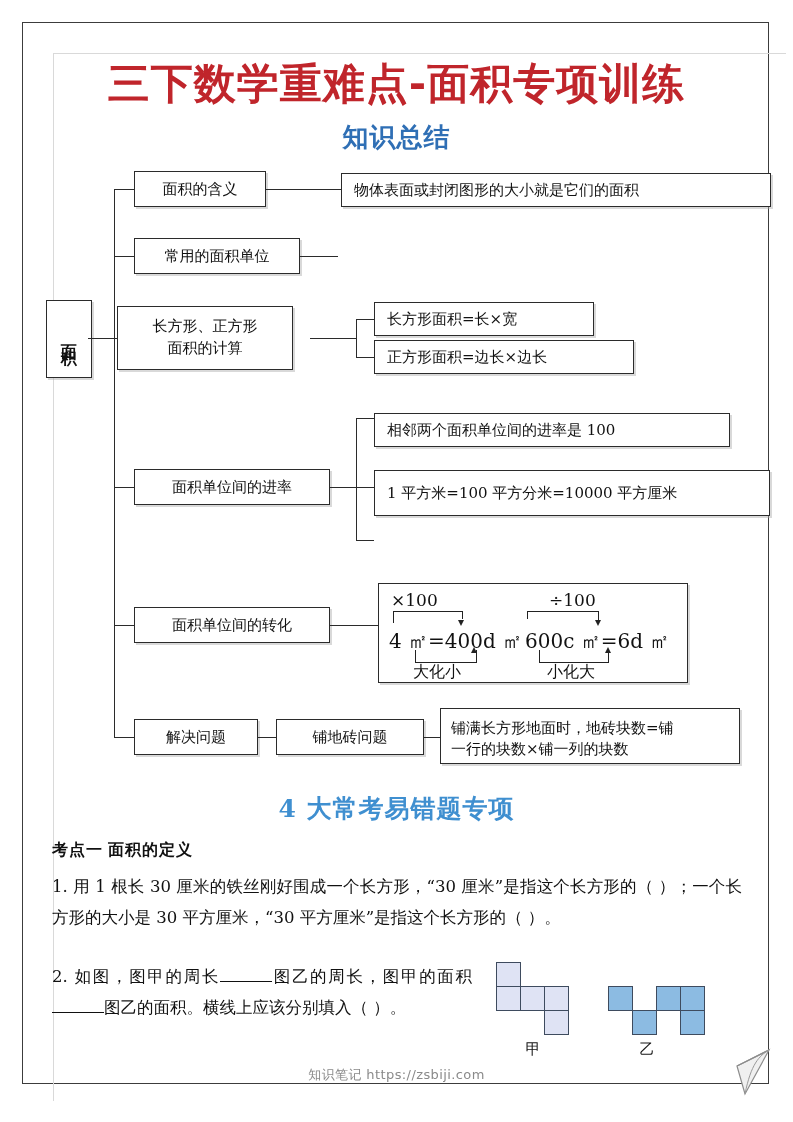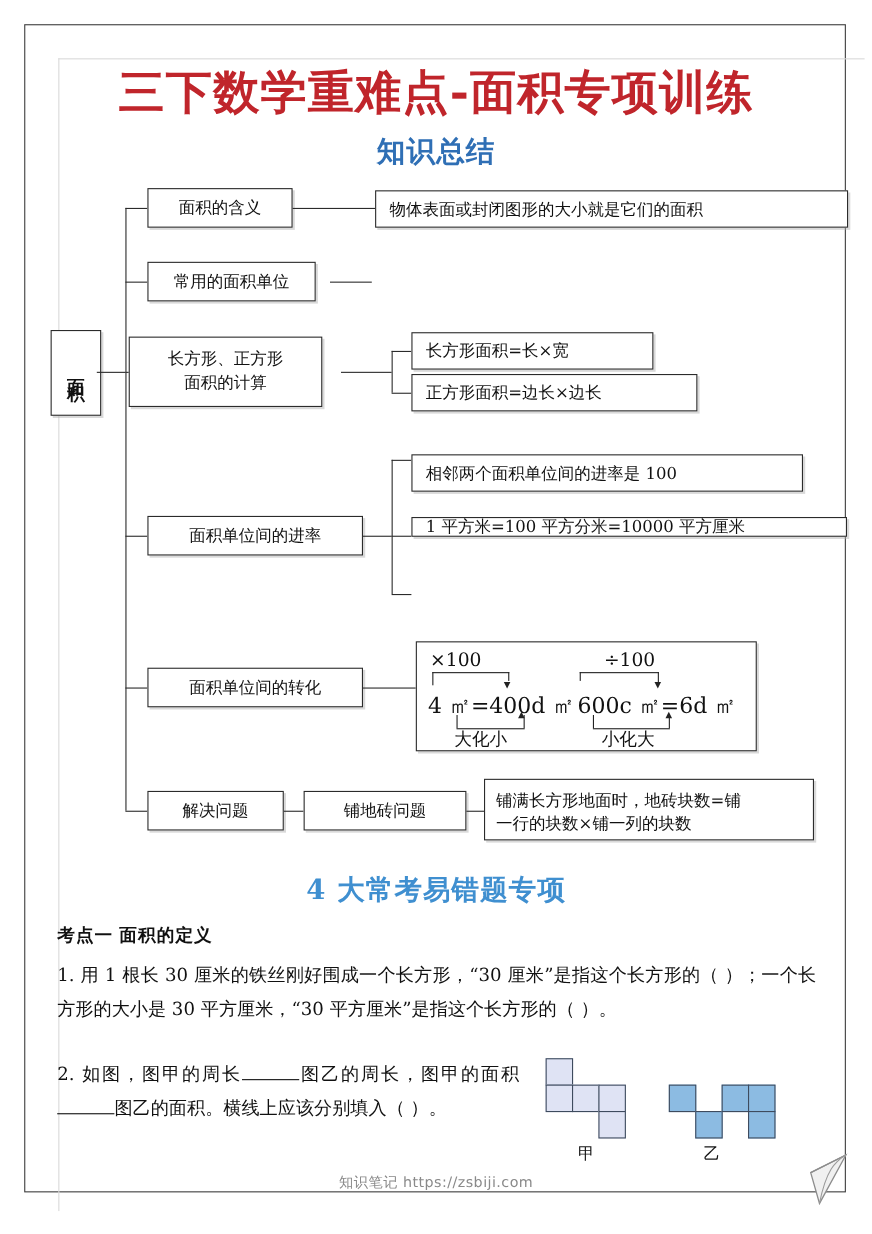--- a/index.html
+++ b/index.html
@@ -68,21 +68,21 @@
   .brk{position:absolute;}
   .brk .bh{position:absolute;height:1.3px;background:#222;}
   .brk .bv{position:absolute;width:1.3px;background:#222;}
   .arw{position:absolute;width:0;height:0;}
   .arw.down{border-left:3.5px solid transparent;border-right:3.5px solid transparent;border-top:6px solid #222;}
   .arw.up{border-left:3.5px solid transparent;border-right:3.5px solid transparent;border-bottom:6px solid #222;}
 
   
   .kp{
     position:absolute;left:52px;top:840px;
-    font-family:Liberation Sans, sans-serif;
+    font-family:Liberation Serif, serif;
     font-size:16px;font-weight:700;color:#111;letter-spacing:1px;
   }
   .q{
     position:absolute;
     font-family:"DejaVu Serif","Liberation Serif",serif;
     font-size:16.5px;line-height:1.85;color:#111;text-align:justify;
   }
   .q1{left:52px;top:872px;width:690px;}
   .q2{left:52px;top:962px;width:420px;}
   .blank{border-bottom:1.4px solid #111;display:inline-block;width:52px;}
@@ -126,42 +126,42 @@
   <div class="ln h" style="left:114px;top:256px;width:20px;"></div>
   <div class="ln h" style="left:114px;top:338px;width:20px;"></div>
   <div class="ln h" style="left:114px;top:487px;width:20px;"></div>
   <div class="ln h" style="left:114px;top:625px;width:20px;"></div>
   <div class="ln h" style="left:114px;top:737px;width:20px;"></div>
 
   <div class="nodebox" style="left:134px;top:171px;width:132px;height:36px;">面积的含义</div>
   <div class="ln h" style="left:266px;top:189px;width:75px;"></div>
   <div class="nodebox left-align" style="left:341px;top:173px;width:430px;height:34px;padding-left:12px;">物体表面或封闭图形的大小就是它们的面积</div>
 
-  <div class="nodebox" style="left:134px;top:238px;width:153px;height:36px;">常用的面积单位</div>
+  <div class="nodebox" style="left:134px;top:238px;width:166px;height:36px;">常用的面积单位</div>
   <div class="ln h" style="left:300px;top:256px;width:38px;"></div>
 
   <div class="nodebox two-line" style="left:117px;top:306px;width:176px;height:64px;flex-direction:column;">
     <span>长方形、正方形</span>
     <span>面积的计算</span>
   </div>
   <div class="ln h" style="left:310px;top:338px;width:46px;"></div>
   <div class="ln v" style="left:356px;top:319px;height:38px;"></div>
   <div class="ln h" style="left:356px;top:319px;width:18px;"></div>
   <div class="ln h" style="left:356px;top:357px;width:18px;"></div>
   <div class="nodebox left-align" style="left:374px;top:302px;width:220px;height:34px;padding-left:12px;">长方形面积=长×宽</div>
   <div class="nodebox left-align" style="left:374px;top:340px;width:260px;height:34px;padding-left:12px;">正方形面积=边长×边长</div>
 
   <div class="nodebox" style="left:134px;top:469px;width:196px;height:36px;">面积单位间的进率</div>
   <div class="ln h" style="left:330px;top:487px;width:26px;"></div>
   <div class="ln v" style="left:356px;top:418px;height:122px;"></div>
   <div class="ln h" style="left:356px;top:418px;width:18px;"></div>
   <div class="ln h" style="left:356px;top:487px;width:18px;"></div>
   <div class="ln h" style="left:356px;top:540px;width:18px;"></div>
   <div class="nodebox left-align" style="left:374px;top:413px;width:356px;height:34px;padding-left:12px;">相邻两个面积单位间的进率是 100</div>
-  <div class="nodebox left-align" style="left:374px;top:470px;width:396px;height:18px;padding-left:12px;">1 平方米=100 平方分米=10000 平方厘米</div>
+  <div class="nodebox left-align" style="left:374px;top:470px;width:396px;height:46px;padding-left:12px;">1 平方米=100 平方分米=10000 平方厘米</div>
 
   <div class="nodebox" style="left:134px;top:607px;width:196px;height:36px;">面积单位间的转化</div>
   <div class="ln h" style="left:330px;top:625px;width:48px;"></div>
 
   <div class="convbox" style="left:378px;top:583px;width:310px;height:100px;">
 
     <div class="conv-op" style="left:12px;top:6px;">×100</div>
     <div class="brk" style="left:14px;top:27px;width:70px;height:14px;">
       <div class="bh" style="left:0;top:0;width:70px;"></div>
       <div class="bv" style="left:0;top:0;height:12px;"></div>

